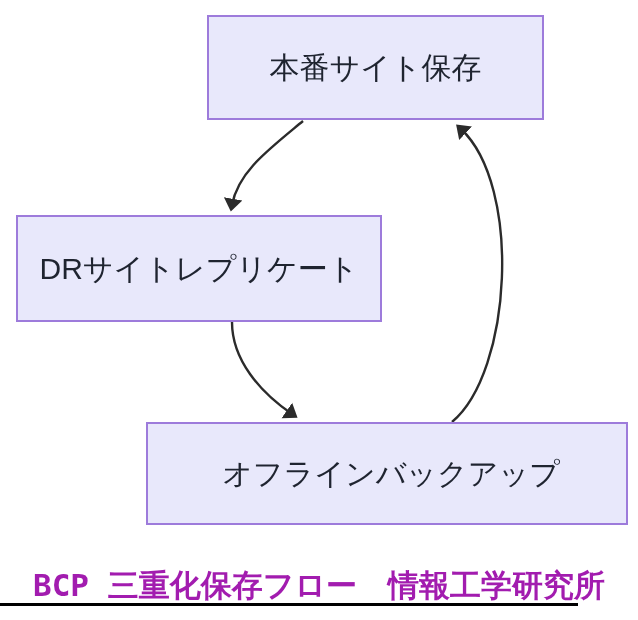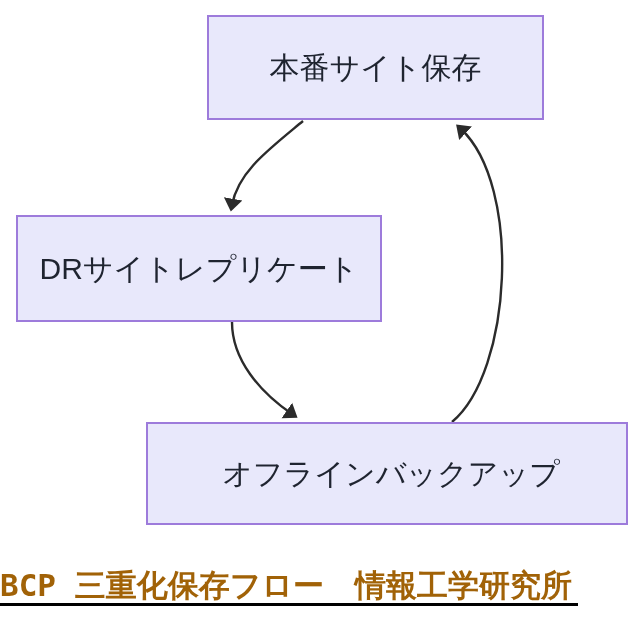--- a/index.html
+++ b/index.html
@@ -73,23 +73,24 @@
     width: 638px;
     height: 45px;
   }
   #caption-text {
     position: absolute;
     left: 0px;
     top: 0px;
     font-family: "DejaVu Sans Mono", "Liberation Mono", monospace;
     font-size: 31px;
     font-weight: bold;
-    color: #a16207;
+    color: #a21caf;
     white-space: nowrap;
     letter-spacing: 0px;
+    padding-left: 33px;
   }
   #caption-rule {
     position: absolute;
     left: 0px;
     top: 38px;
     width: 578px;
     height: 3px;
     background: #000000;
   }
 </style>

